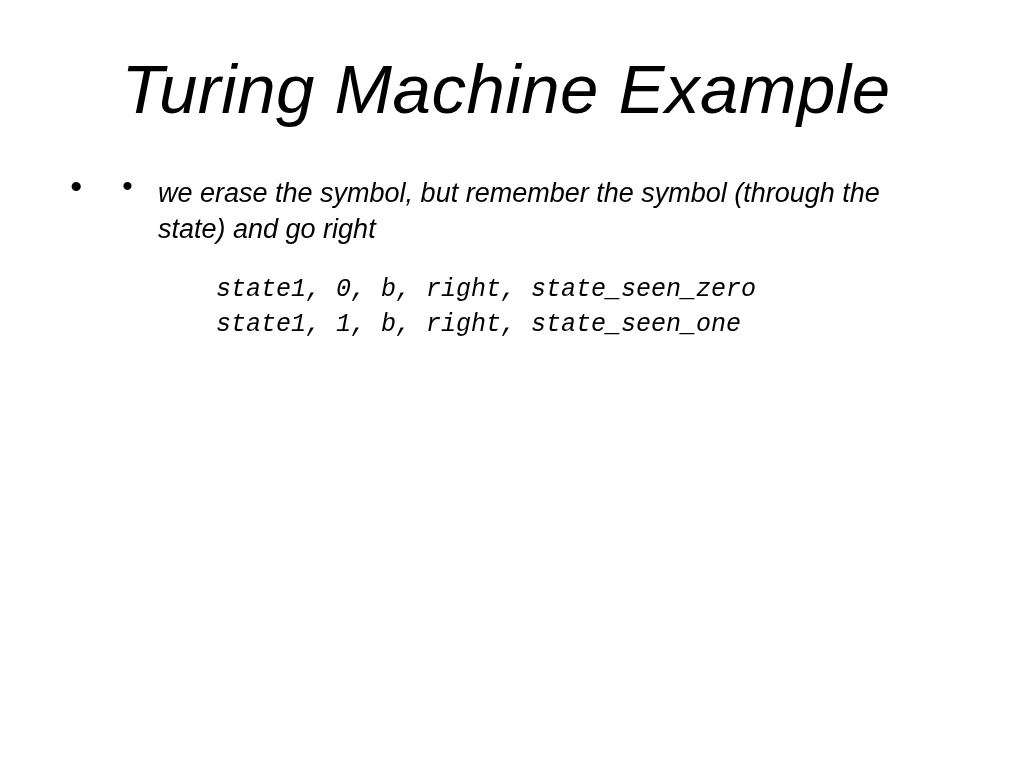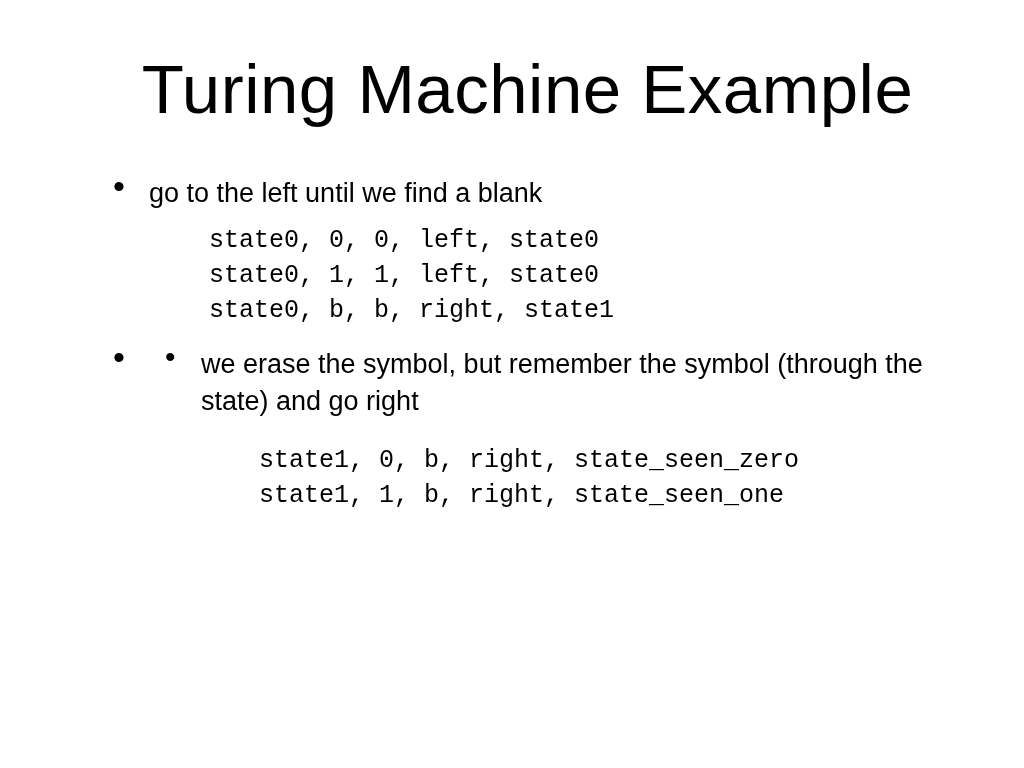--- a/index.html
+++ b/index.html
@@ -8,21 +8,22 @@
     width: 1024px;
     height: 768px;
     background: #ffffff;
     font-family: Arial, Helvetica, sans-serif;
     color: #000000;
   }
   .slide {
     box-sizing: border-box;
     width: 1024px;
     height: 676px;
-    padding: 50px 70px 0 101px;
+    padding: 50px 70px 0 58px;
+    font-style: italic;
   }
   .title {
     font-size: 69px;
     font-weight: 400;
     text-align: center;
     margin: 0 0 46px 0;
     letter-spacing: 0.5px;
   }
   ul.level1 {
     list-style: none;
@@ -78,26 +79,20 @@
   }
 </style>
 </head>
 <body>
 
 <div class="slide">
   <h1 class="title">Turing Machine Example</h1>
 
   <ul class="level1">
     <li>
-      <div class="bullet-text">go to the left until we find a blank</div>
-      <div class="code-block">state0, 0, 0, left, state0
-state0, 1, 1, left, state0
-state0, b, b, right, state1</div>
-    </li>
-    <li>
       <ul class="level2">
         <li>
           <div class="bullet-text">we erase the symbol, but remember the symbol (through the state) and go right</div>
           <div class="code-block inner">state1, 0, b, right, state_seen_zero
 state1, 1, b, right, state_seen_one</div>
         </li>
       </ul>
     </li>
   </ul>
 </div>

